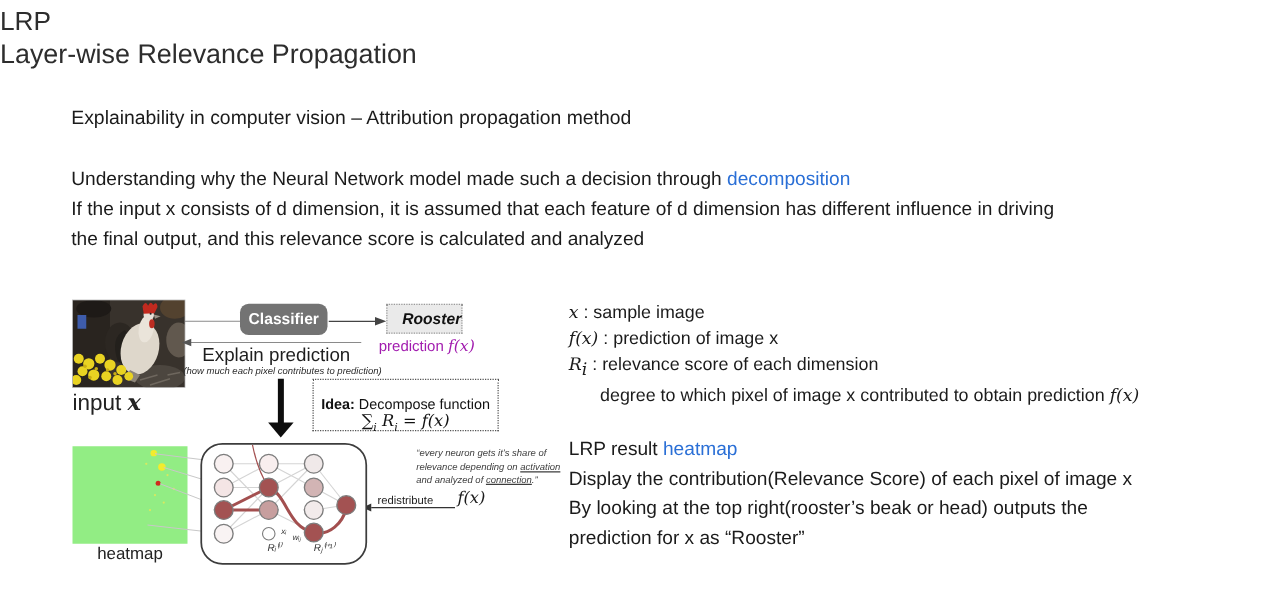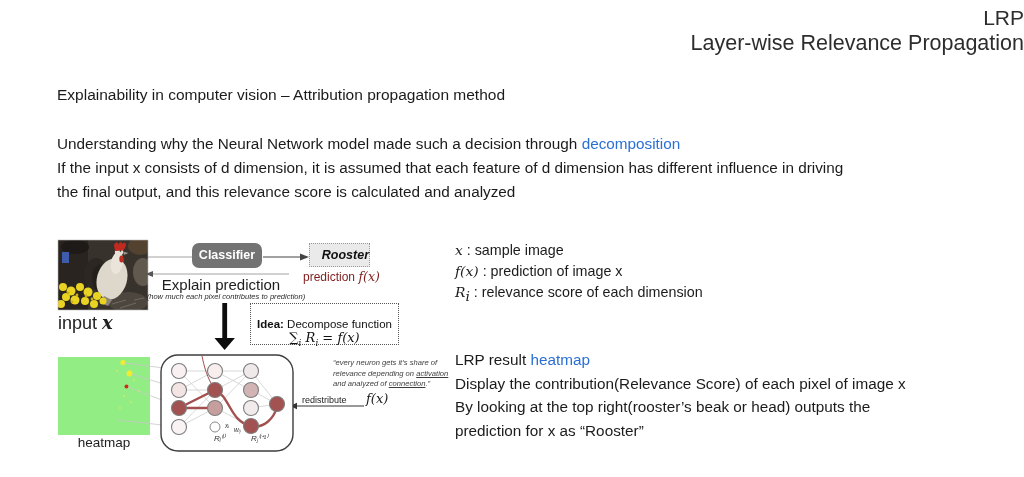--- a/index.html
+++ b/index.html
@@ -5,37 +5,37 @@
   html,body{margin:0;padding:0;background:#fff;}
   #slide{
     position:relative;width:1024px;height:477px;background:#ffffff;overflow:hidden;
     font-family:"Liberation Sans","DejaVu Sans",sans-serif;color:#1b1b1b;
   }
   .abs{position:absolute;}
   .math{font-family:"DejaVu Serif",serif;font-style:italic;}
   .link{color:#2a6fd6;cursor:pointer;}
   sub{font-size:68%;}
   
-  #title-block{top:5px;left:0;width:100%;text-align:right;color:#2d2d2d;}
+  #title-block{top:5px;left:0;width:100%;text-align:left;color:#2d2d2d;}
   #title-line1{font-size:21px;line-height:26px;}
   #title-line2{font-size:21.5px;line-height:25px;}
   
   #intro{left:57px;top:86px;font-size:15.5px;}
   #para{left:57px;top:132px;font-size:15.3px;line-height:23.8px;}
   
   #defs{left:455px;top:240px;font-size:14.3px;line-height:21px;}
   #defs .math{font-size:13.8px;}
   .def-indent{padding-left:25px;}
   #result{left:455px;top:348px;font-size:15.3px;line-height:23.5px;}
   
   #classifier-btn{left:192px;top:243px;width:70px;height:25px;background:#737373;border-radius:7px;
     color:#fff;font-weight:bold;font-size:12.5px;text-align:center;line-height:25px;}
   #rooster-box{left:309px;top:243px;width:59px;height:22px;background:#eaeaea;border:1.5px dotted #9a9a9a;
     font-weight:bold;font-style:italic;font-size:12.5px;text-align:right;line-height:22px;color:#111;}
-  #prediction-label{left:303px;top:269px;font-size:12px;color:#7f1d1d;}
+  #prediction-label{left:303px;top:269px;font-size:12px;color:#a21caf;}
   #prediction-label .math{font-size:12.5px;}
   #explain-label{left:150px;top:276px;width:142px;text-align:center;font-size:15px;color:#1e1e1e;}
   #explain-sub{left:137px;top:292px;width:178px;text-align:center;font-size:7.6px;font-style:italic;color:#2b2b2b;}
   #input-label{left:58px;top:312px;width:90px;text-align:left;font-size:18px;color:#222;}
   #input-label .math{font-weight:bold;}
   #idea-box{left:250px;top:303px;width:147px;height:40px;border:1.6px dotted #555;background:#fff;text-align:center;}
   #idea-line1{font-size:11.5px;margin-top:14px;color:#111;}
   #idea-line2{font-size:13px;margin-top:0px;color:#111;}
   #heatmap-label{left:58px;top:435px;width:92px;text-align:center;font-size:13.5px;color:#222;}
   #nn-quote{left:333px;top:358px;width:122px;font-size:7.6px;font-style:italic;color:#3d3d3d;line-height:10.6px;}
@@ -215,20 +215,21 @@
 
   <div id="lbl-xi" class="abs nn-lbl">xᵢ</div>
   <div id="lbl-wij" class="abs nn-lbl">wᵢⱼ</div>
   <div id="lbl-ril" class="abs nn-lbl">Rᵢ⁽ˡ⁾</div>
   <div id="lbl-rjl" class="abs nn-lbl">Rⱼ⁽ˡ⁺¹⁾</div>
 
   <div id="defs" class="abs">
     <div><span class="math">x</span><span> : sample image</span></div>
     <div><span class="math">f(x)</span><span> : prediction of image x</span></div>
     <div><span class="math">R</span><sub class="math">i</sub><span> : relevance score of each dimension</span></div>
+    <div class="def-indent"><span>degree to which pixel of image x contributed to obtain prediction </span><span class="math">f(x)</span></div>
   </div>
 
   <div id="result" class="abs">
     <div><span>LRP result </span><span class="link">heatmap</span></div>
     <div>Display the contribution(Relevance Score) of each pixel of image x</div>
     <div>By looking at the top right(rooster’s beak or head) outputs the</div>
     <div>prediction for x as “Rooster”</div>
   </div>
 
 </div>

